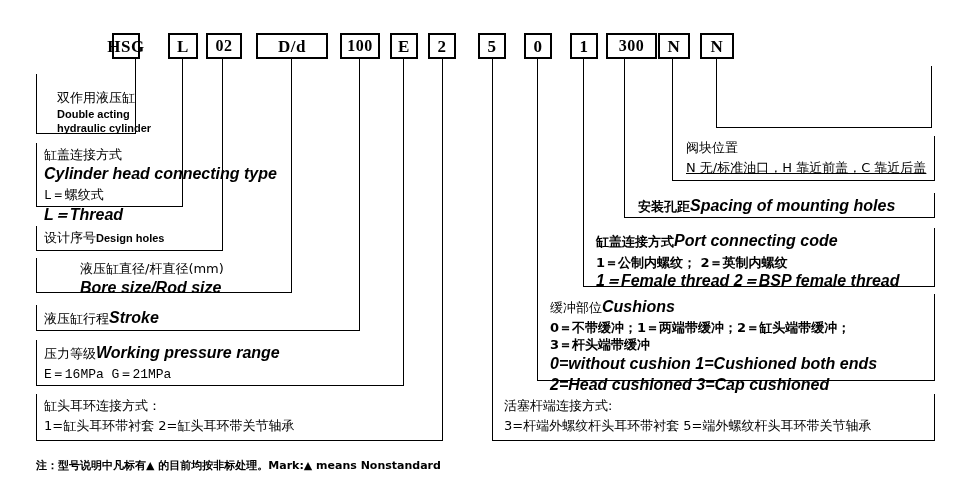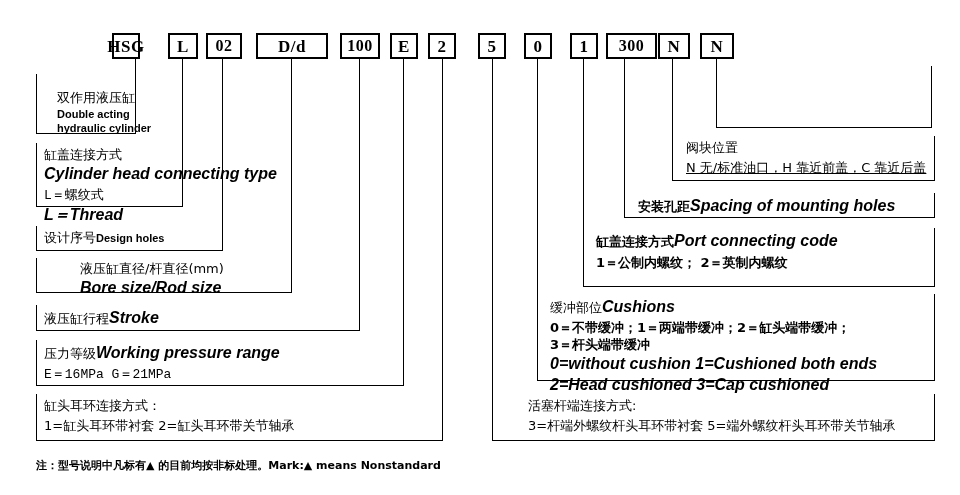--- a/index.html
+++ b/index.html
@@ -243,33 +243,34 @@
     <span class="cn-b">安装孔距</span>
     <span class="en-sm">Spacing of mounting holes</span>
   </div>
 
   <div class="label" style="left:596px; top:231px;">
     <div class="inline-row">
       <span class="cn-b">缸盖连接方式</span>
       <span class="en-sm">Port connecting code</span>
     </div>
     <div class="mix-b" style="margin-top:2px;">1＝公制内螺纹；    2＝英制内螺纹</div>
+    <div class="en-sm">1＝Female thread   2＝BSP female thread</div>
   </div>
 
   <div class="label" style="left:550px; top:297px;">
     <div class="inline-row">
       <span class="cn">缓冲部位</span>
       <span class="en-sm">Cushions</span>
     </div>
     <div class="mix-b" style="margin-top:1px;">0＝不带缓冲；1＝两端带缓冲；2＝缸头端带缓冲；</div>
     <div class="mix-b">3＝杆头端带缓冲</div>
     <div class="en-sm">0=without cushion    1=Cushioned both ends</div>
     <div class="en-sm">2=Head cushioned   3=Cap cushioned</div>
   </div>
 
-  <div class="label" style="left:504px; top:397px;margin-left:24px;">
+  <div class="label" style="left:504px; top:397px;">
     <div class="cn">活塞杆端连接方式:</div>
     <div class="cn" style="margin-top:2px;">3=杆端外螺纹杆头耳环带衬套 5=端外螺纹杆头耳环带关节轴承</div>
   </div>
 
   <div id="note">注：型号说明中凡标有▲ 的目前均按非标处理。Mark:▲ means Nonstandard</div>
 
 </div>
 
 </body></html>

